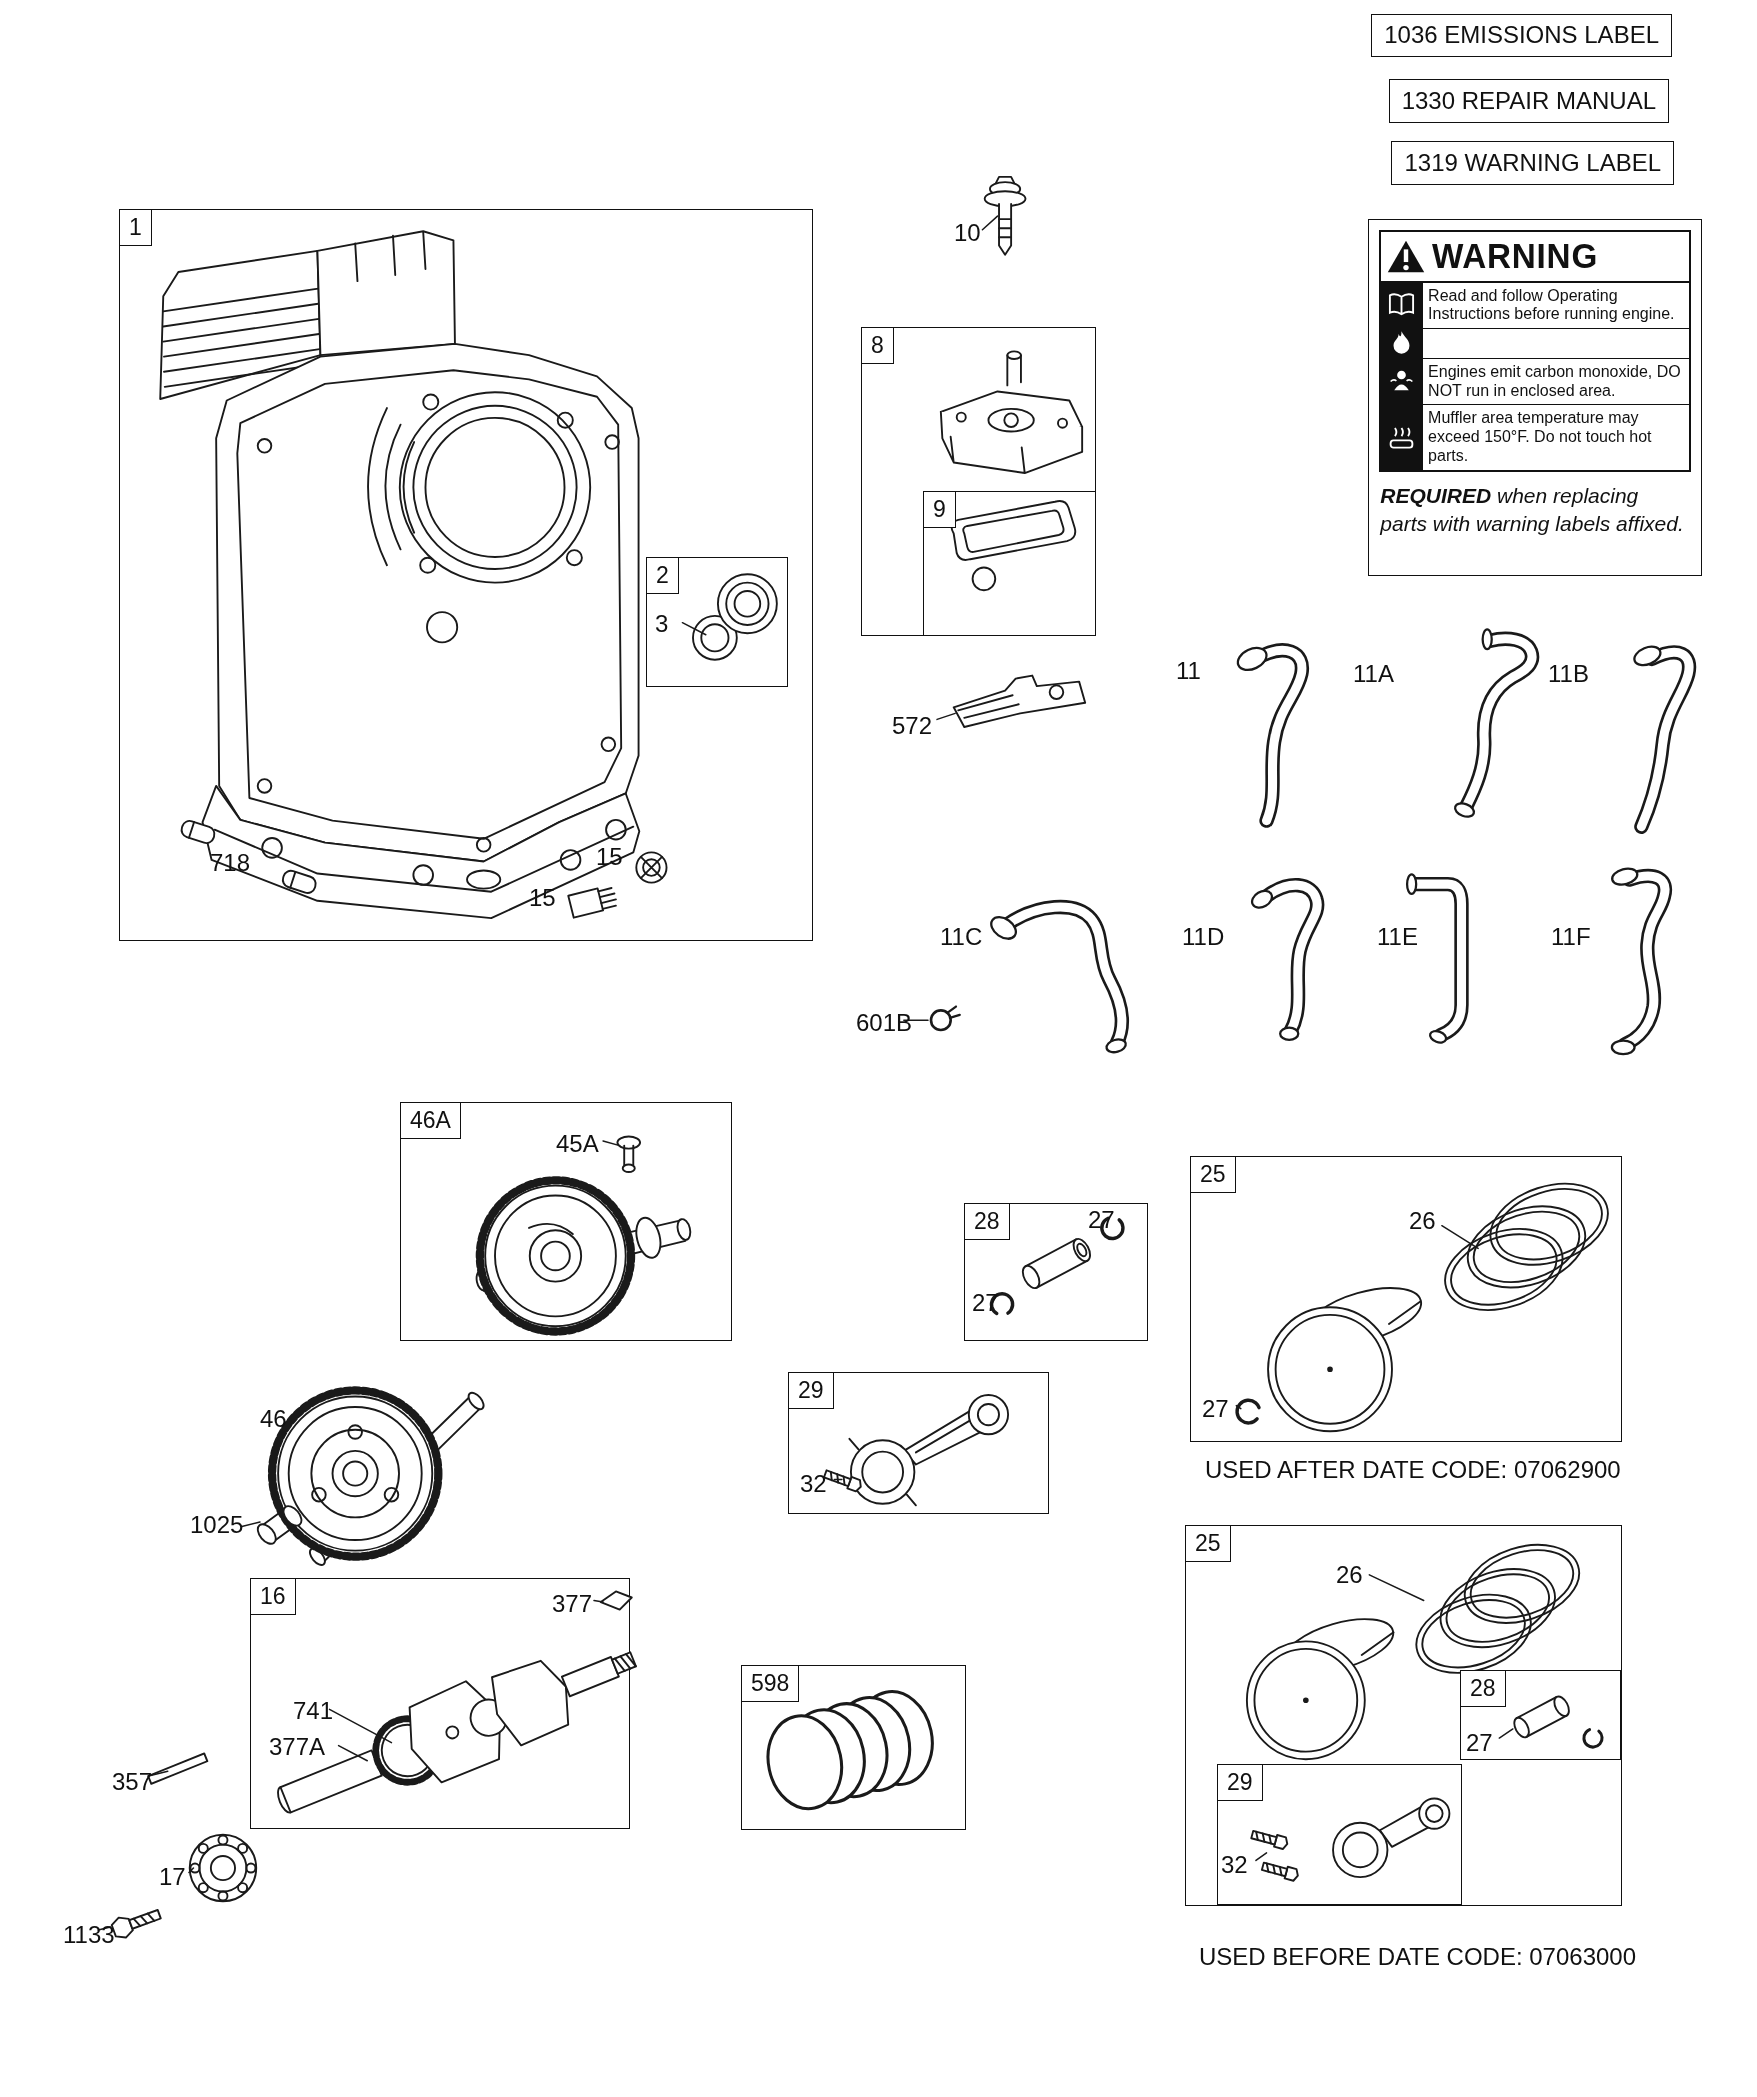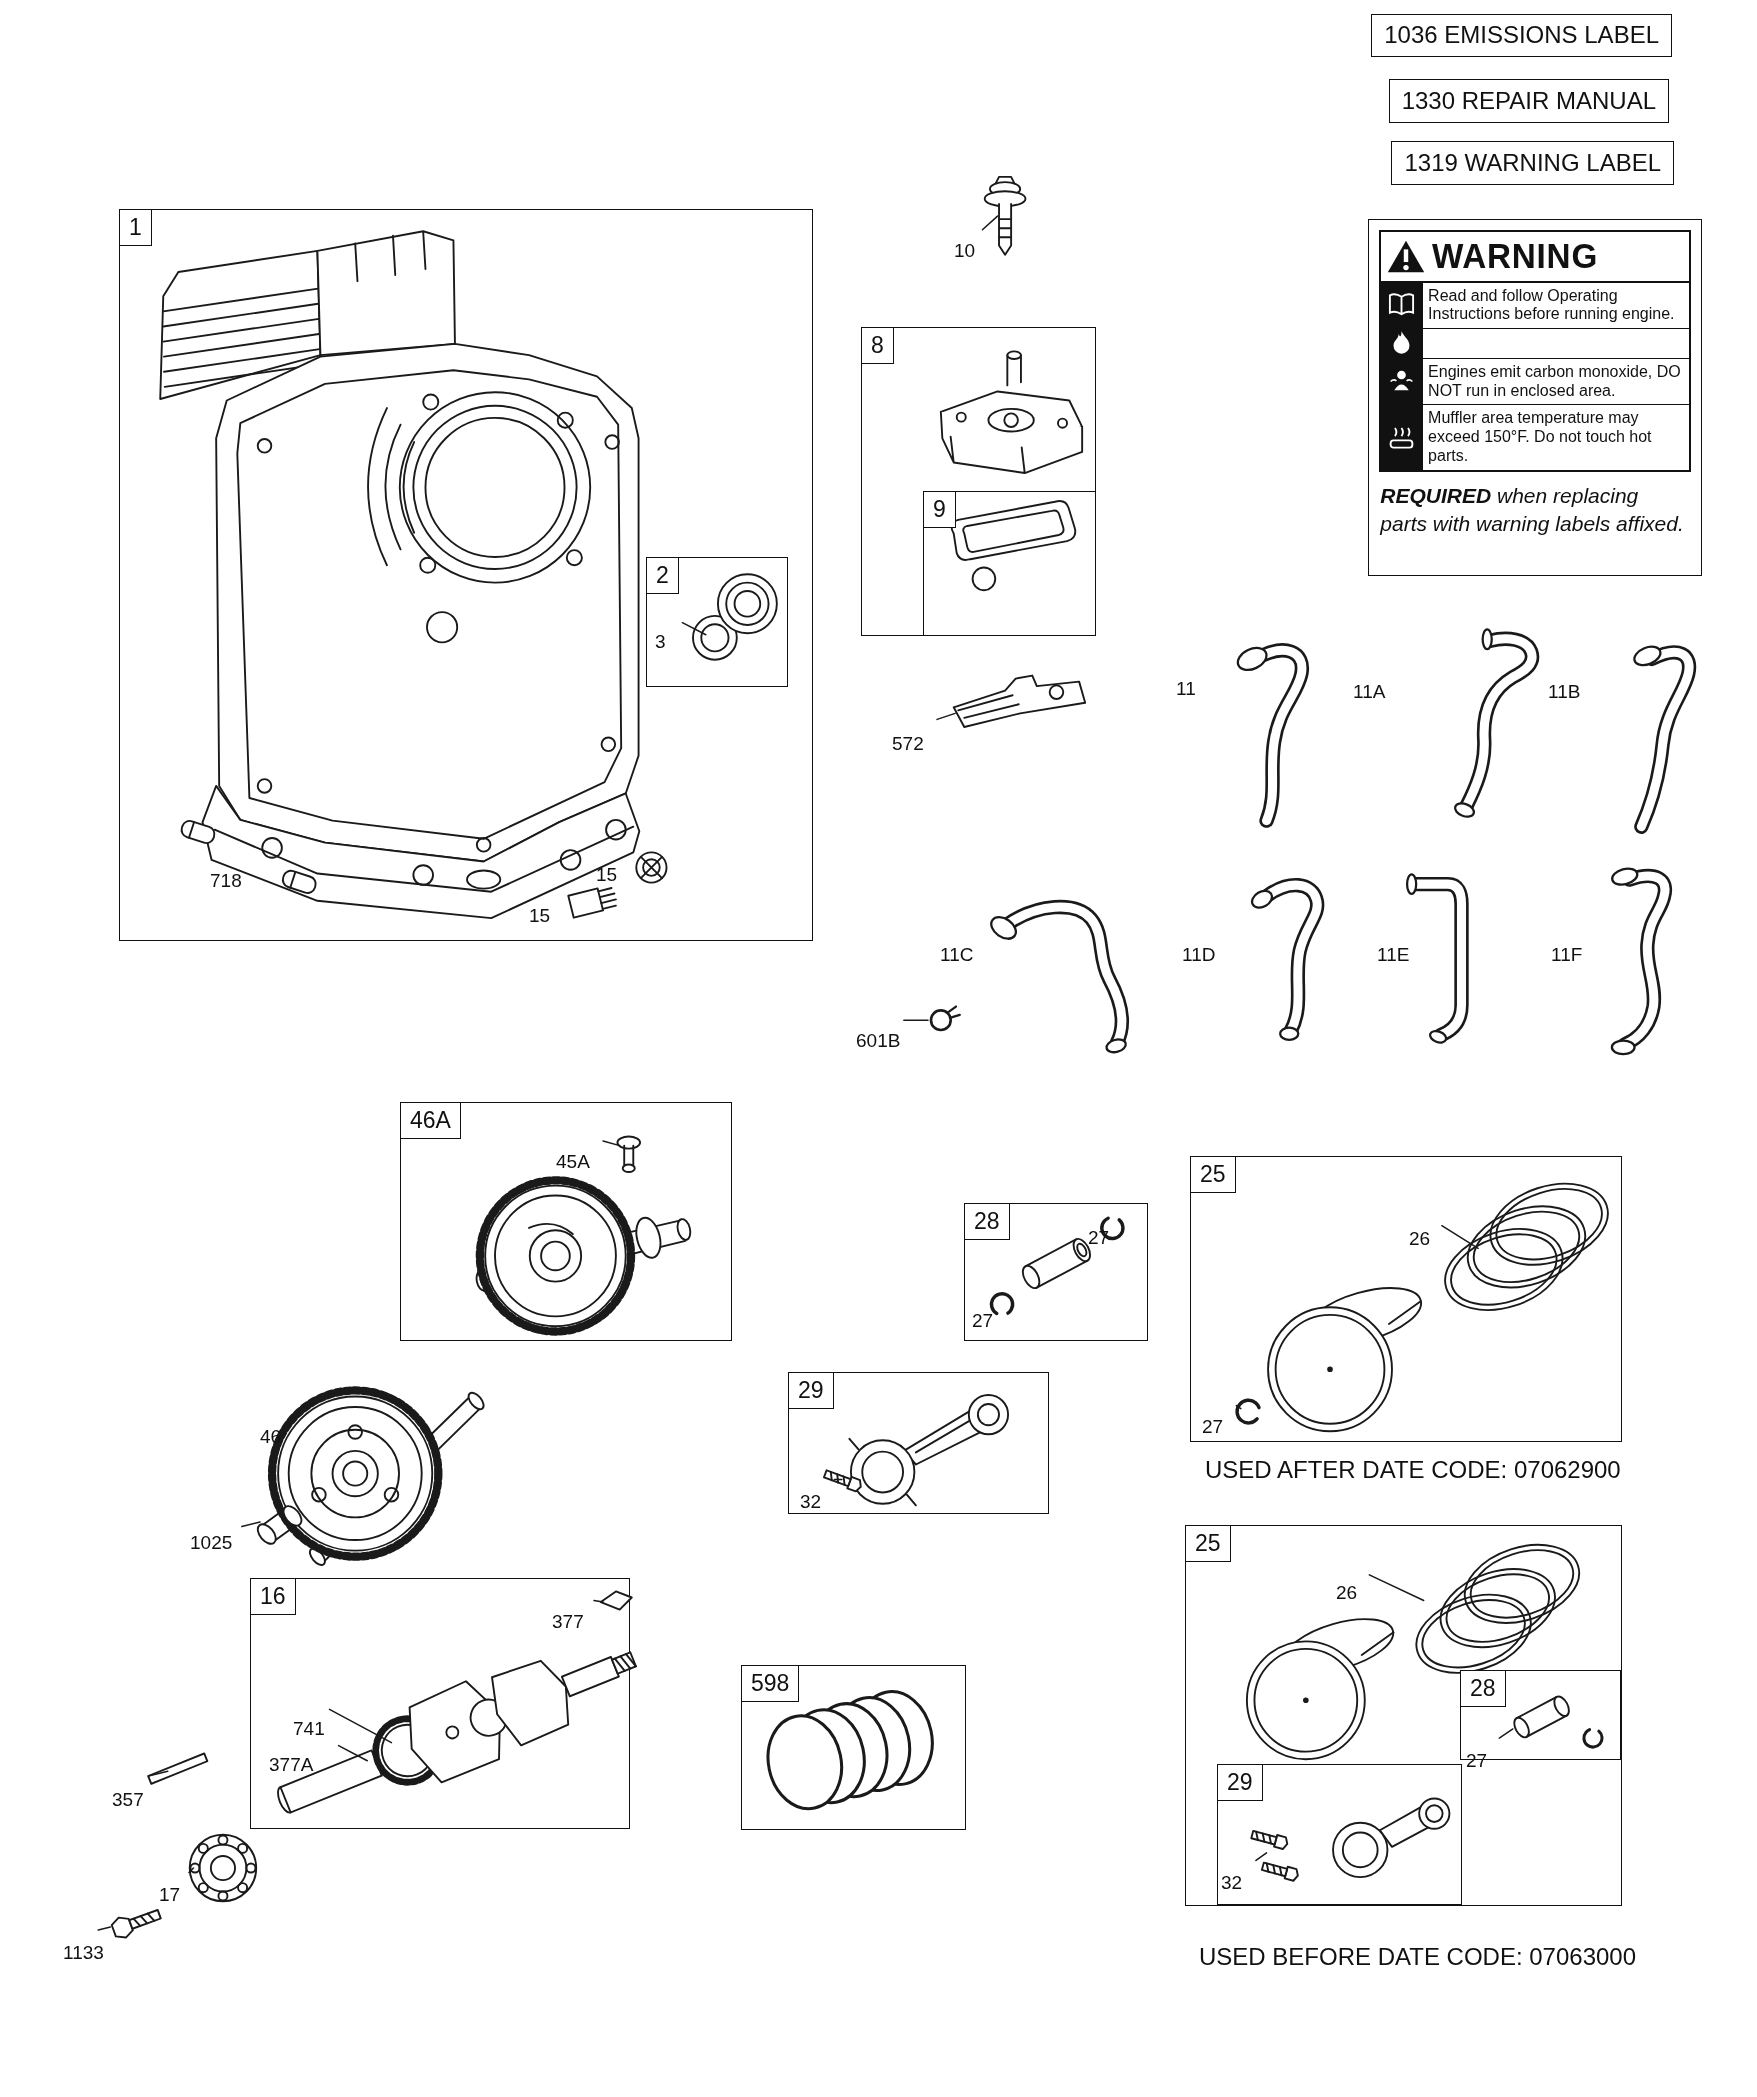--- a/index.html
+++ b/index.html
@@ -2,21 +2,21 @@
 <html style="font-size:12px"><head>
 <meta charset="utf-8">
 <style>
   html,body{margin:0;padding:0;background:#fff;}
   #canvas{position:relative;width:1757px;height:2097px;background:#fff;
           font-family:"Liberation Sans",sans-serif;color:#111;overflow:hidden;}
   .art{position:absolute;left:0;top:0;width:1757px;height:2097px;z-index:2;}
   .partbox{position:absolute;border:1.9px solid #111;background:transparent;z-index:1;}
   .corner-label{position:absolute;border:1.9px solid #111;background:#fff;font-size:23px;
                 line-height:1;padding:6px 9px;z-index:6;}
-  .callout{position:absolute;font-size:19px;line-height:1;z-index:6;color:#111;white-space:nowrap;margin-top:20px;}
+  .callout{position:absolute;font-size:24px;line-height:1;z-index:6;color:#111;white-space:nowrap;}
   .toplabel{position:absolute;border:1.9px solid #111;background:#fff;font-size:24px;
             padding:6.8px 12px;white-space:nowrap;z-index:6;}
   .datecode{position:absolute;font-size:24px;z-index:6;white-space:nowrap;}
   
   .wpanel{position:absolute;left:1368px;top:175px;width:334px;height:357px;
           border:1.5px solid #111;background:#fff;z-index:6;box-sizing:border-box;margin-top:44px;}
   .wlabel{margin:9.8px;border:2.3px solid #111;}
   .whead{display:flex;align-items:center;gap:7.6px;padding:4.5px 6px;border-bottom:2.3px solid #111;}
   .whead .wtitle{font-size:35px;font-weight:bold;letter-spacing:0.8px;transform:scaleX(.95);transform-origin:left;}
   .wrow{display:flex;align-items:stretch;border-bottom:1.9px solid #111;}

